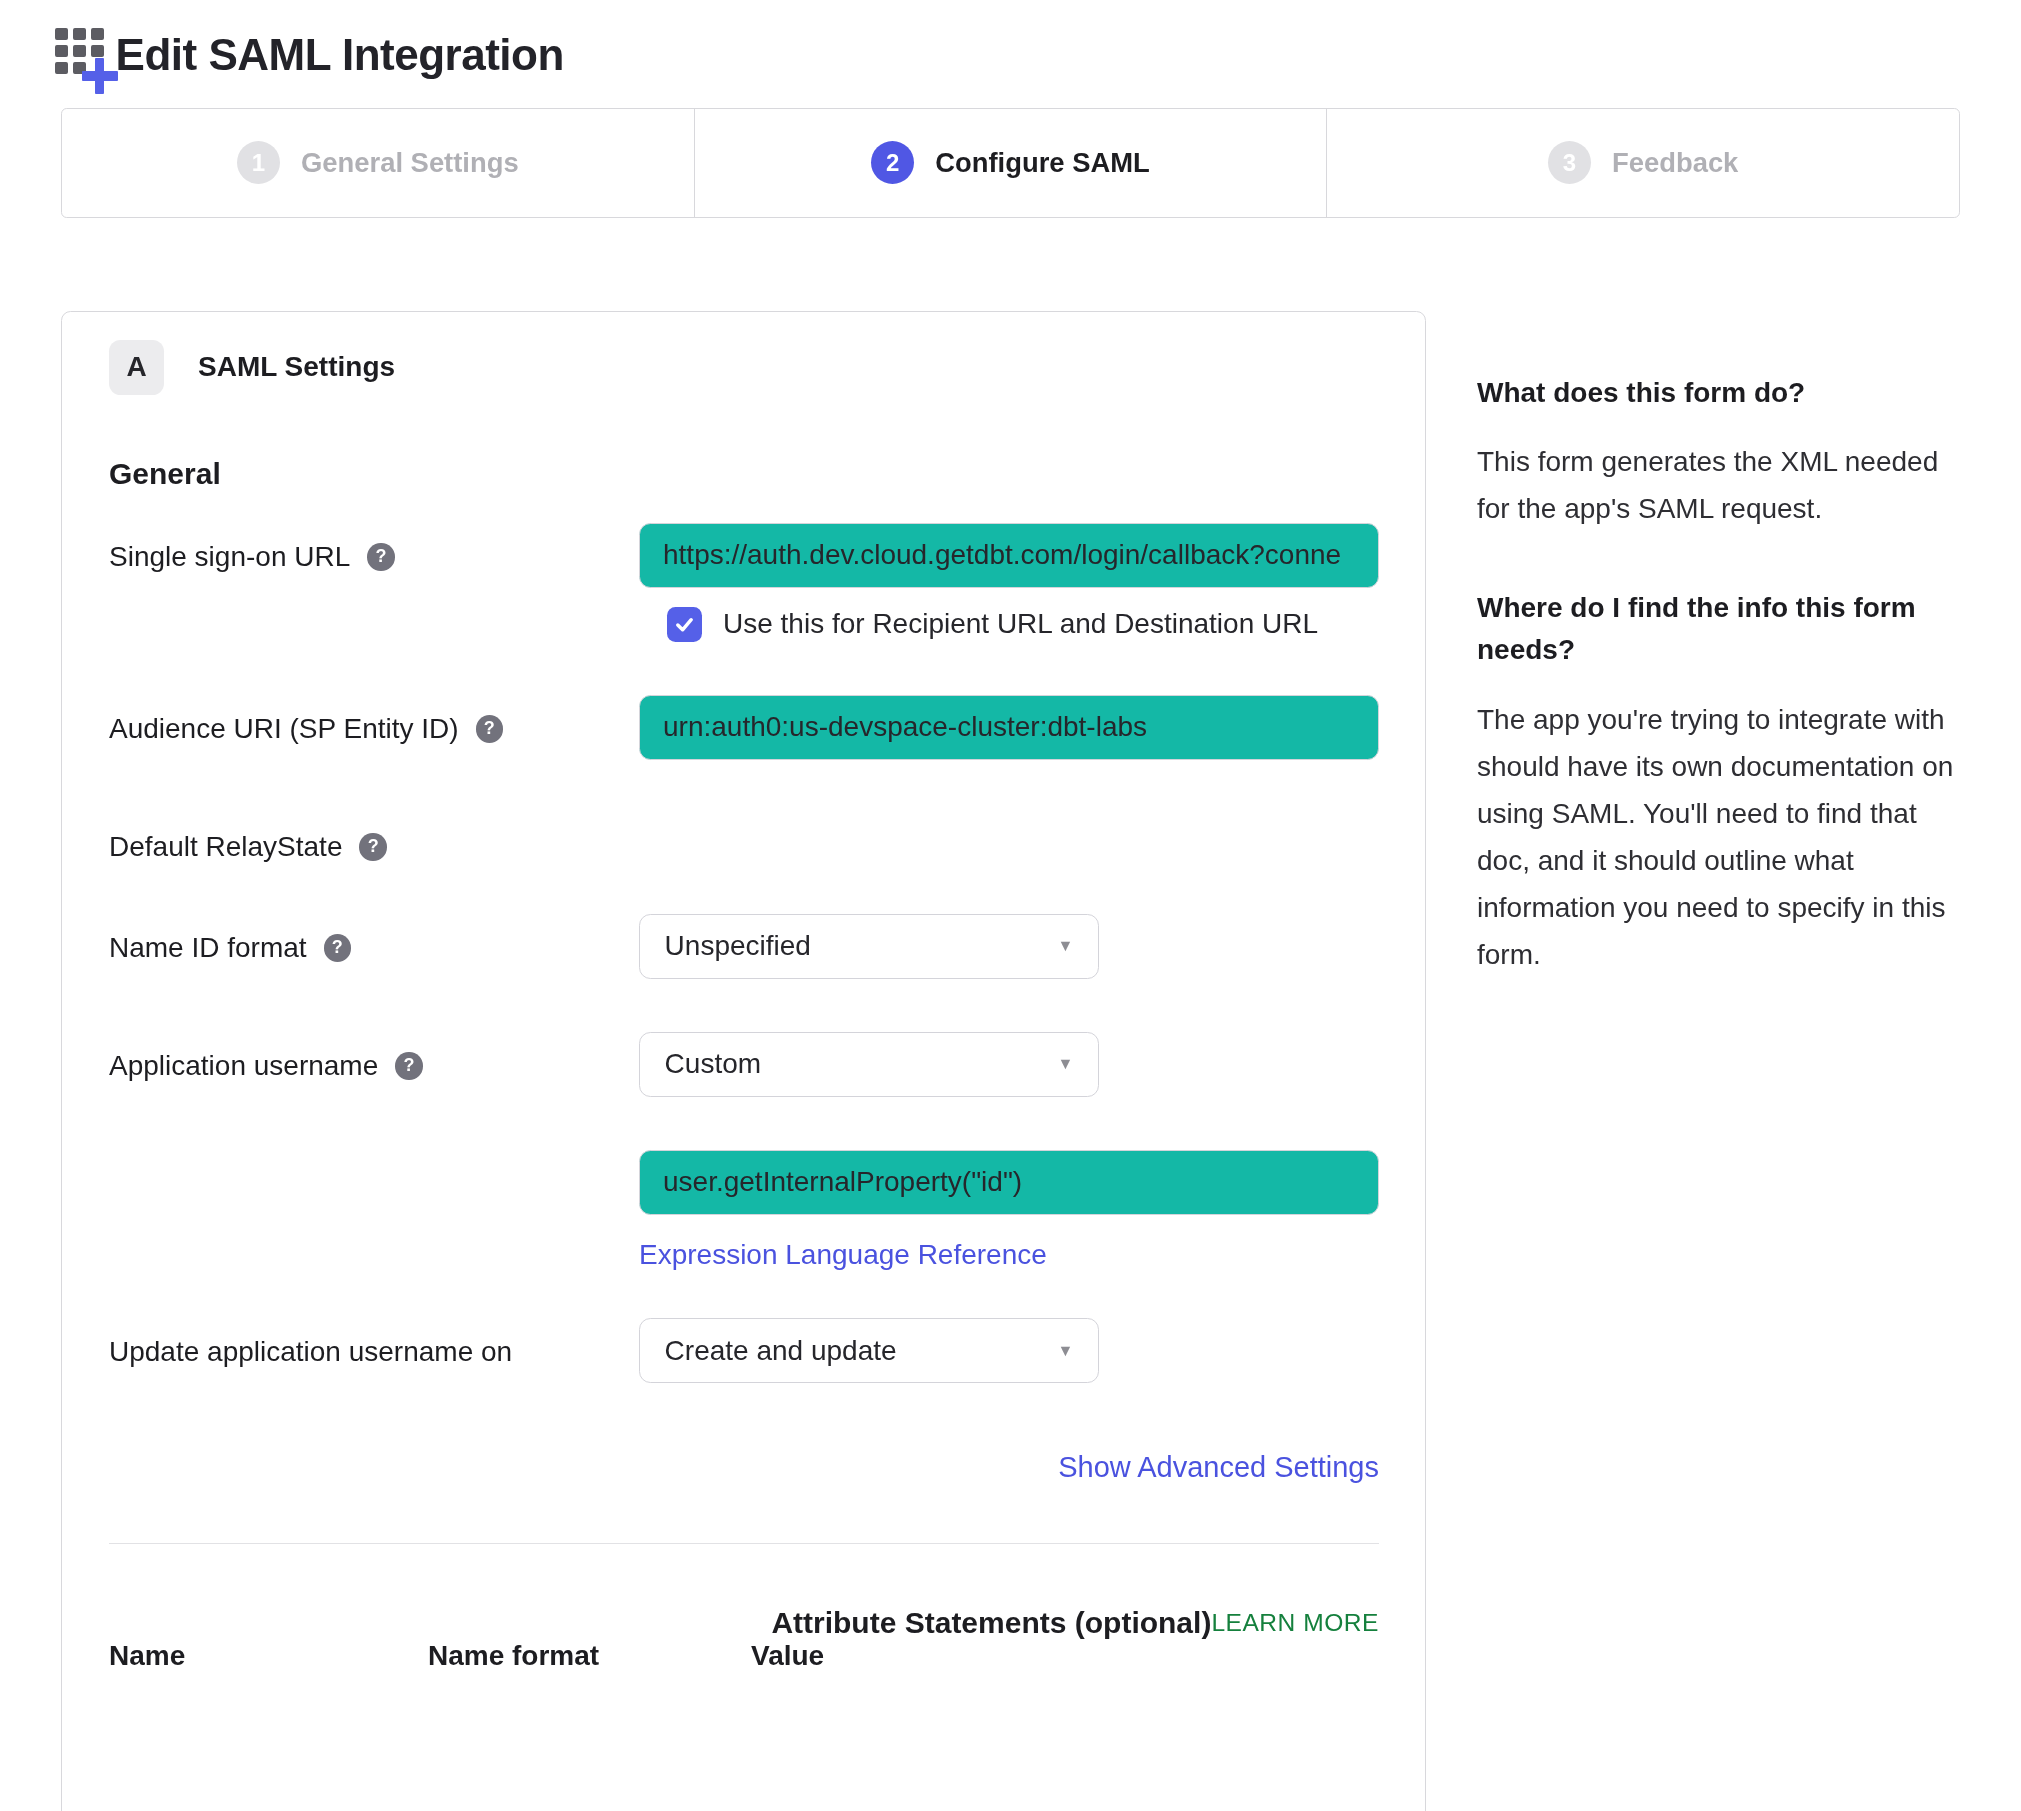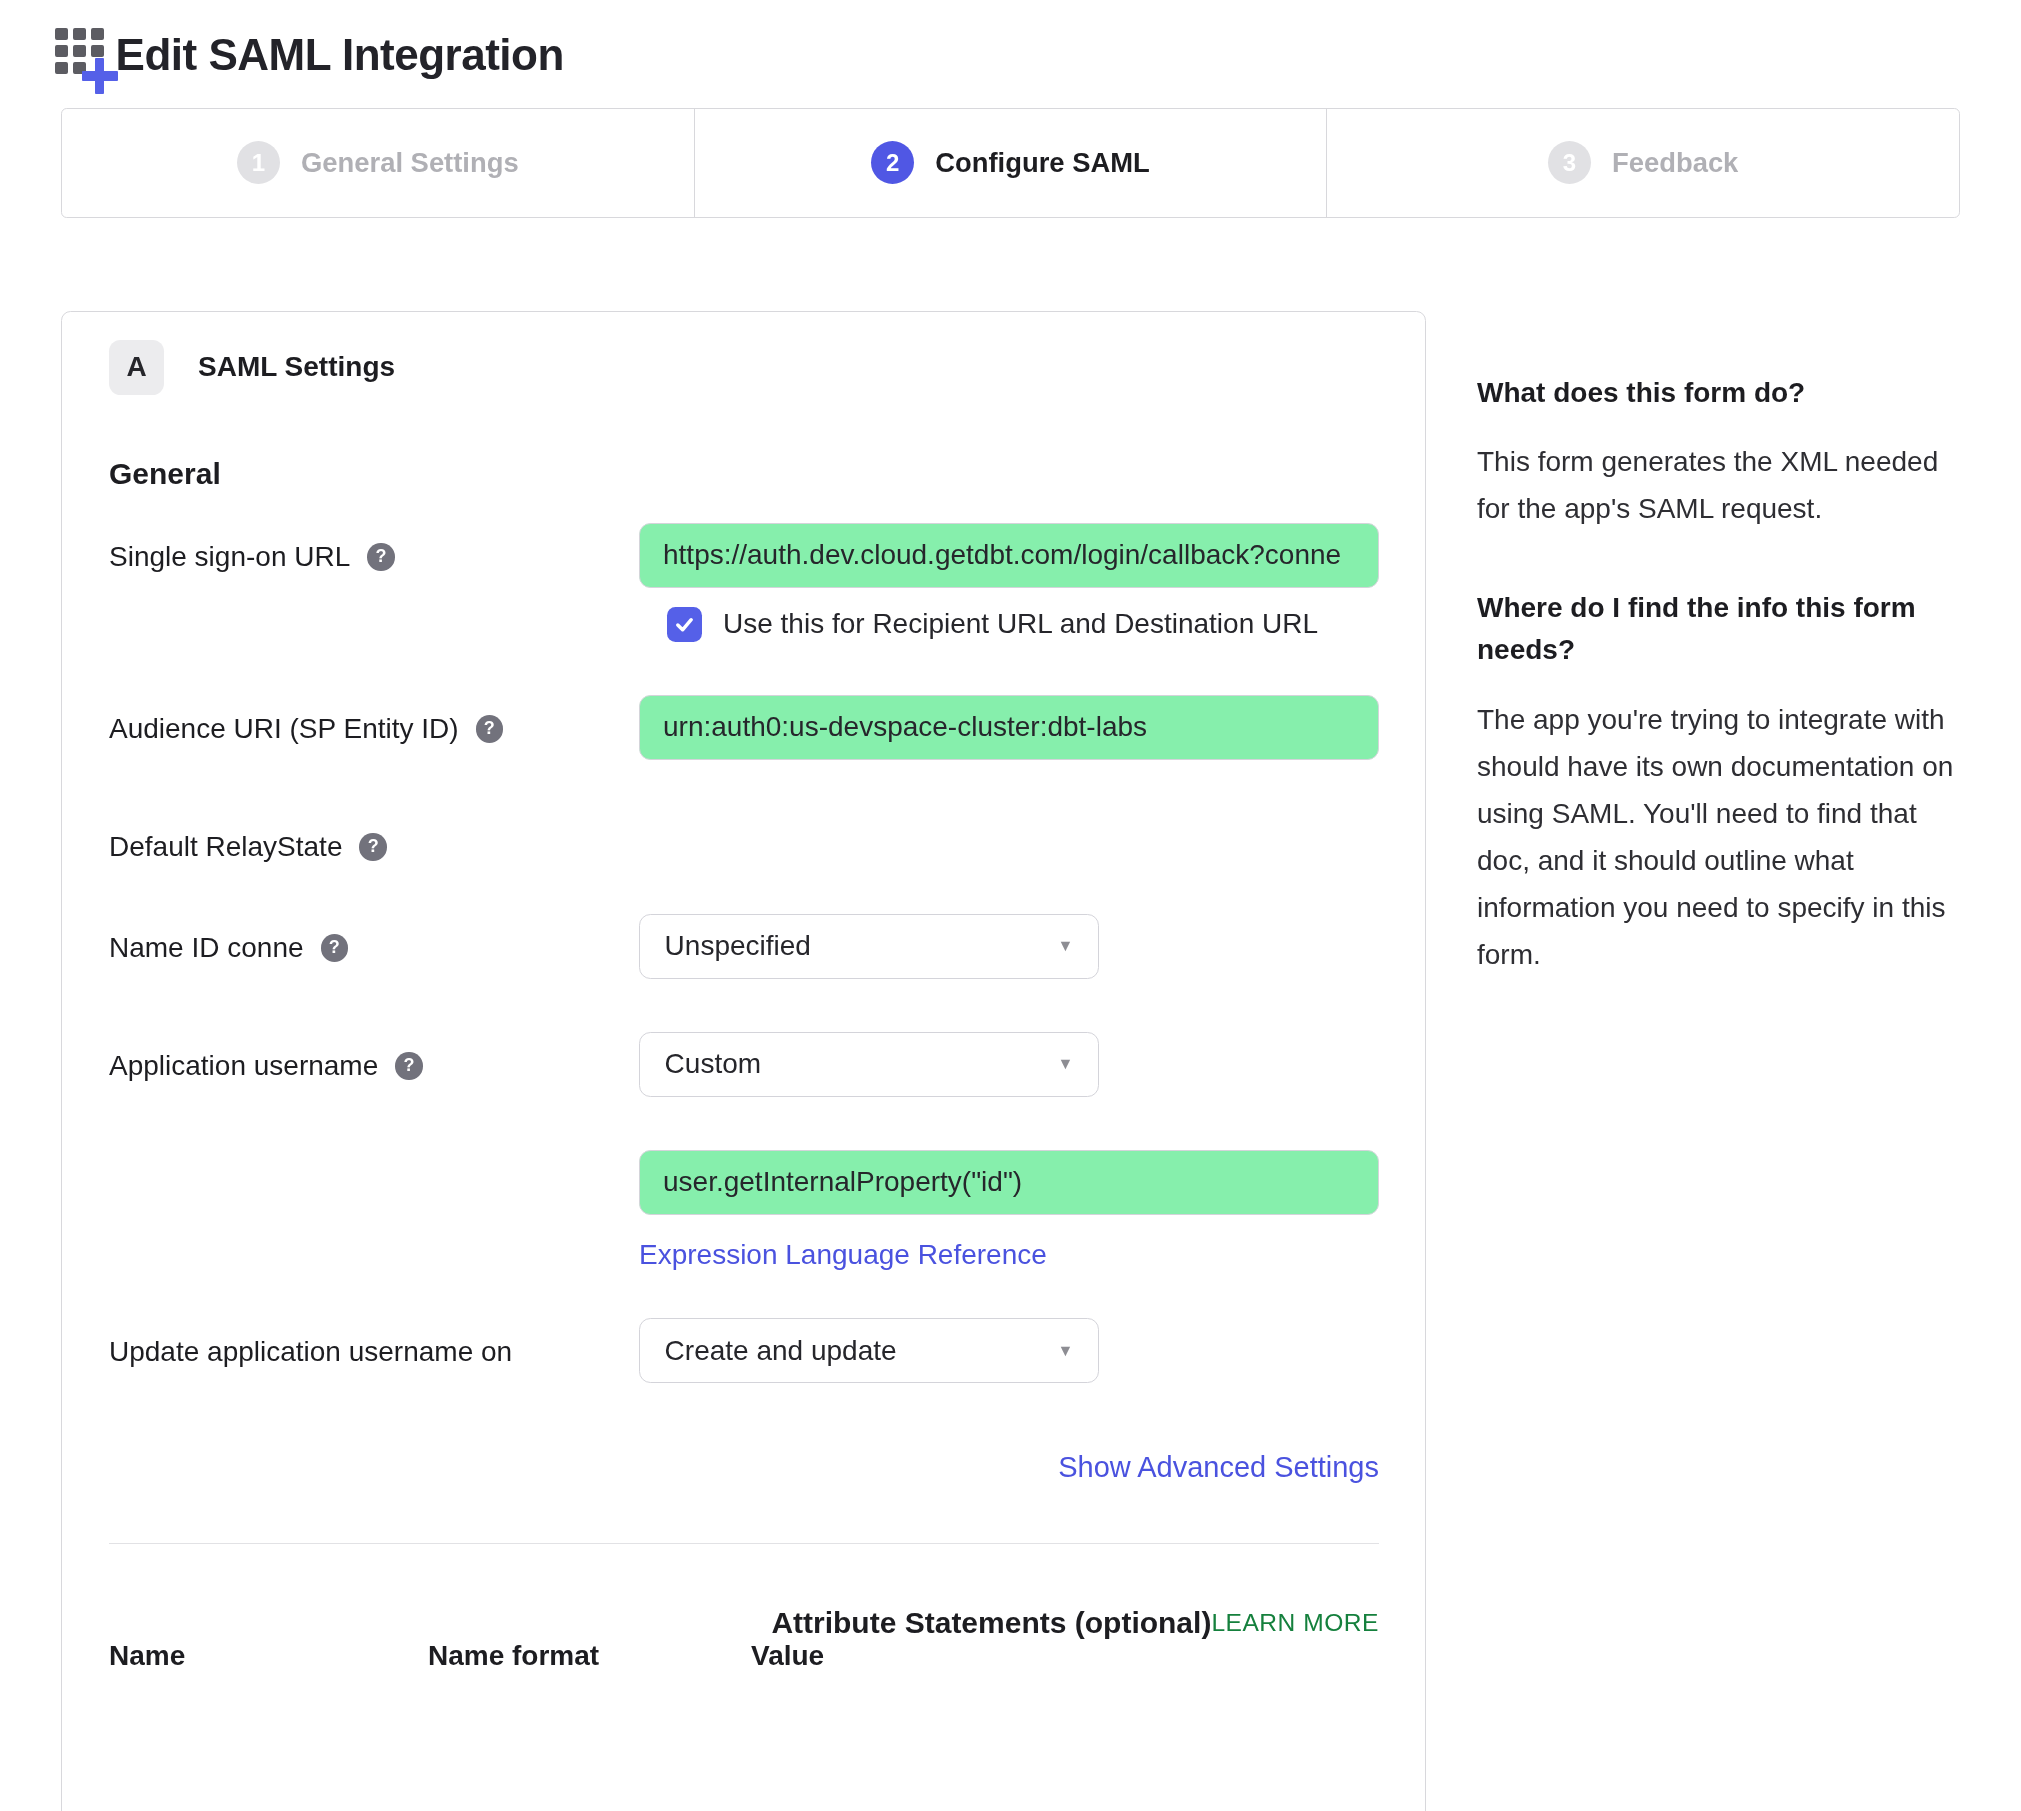--- a/index.html
+++ b/index.html
@@ -46,21 +46,21 @@
   .form-row { display:flex; }
   .label-col { width:530px; padding-top:16px; display:flex; align-items:flex-start; gap:17px; flex:0 0 auto; }
   .field-label { font-size:28px; color:#1d1d21; line-height:36px; }
   .help-icon { width:27.4px; height:27.4px; border-radius:50%; background:#72727c; color:#ffffff;
                font-size:18px; font-weight:bold; display:flex; align-items:center; justify-content:center;
                margin-top:4.7px; flex:0 0 auto; cursor:default; }
   .field-col { width:740px; }
 
   .text-input { width:740px; height:65px; border:1.9px solid #d4d4da; border-radius:11.4px;
                 padding:0 23px; font-size:28px; font-family:"Liberation Sans", sans-serif;
-                color:#26262b; background:#86efac; white-space:nowrap; overflow:hidden; outline:none; }
+                color:#26262b; background:#14b8a6; white-space:nowrap; overflow:hidden; outline:none; }
 
   .checkbox-row { display:flex; align-items:center; gap:21px; margin-top:19px;padding-left:28px; }
   .checkbox { width:35px; height:35px; border-radius:8.5px; background:#5560e8; display:flex;
               align-items:center; justify-content:center; flex:0 0 auto; cursor:pointer; }
   .checkbox svg { width:23px; height:23px; }
   .checkbox-label { font-size:28px; color:#26262b; }
 
   .helper-text { font-size:28px; color:#6e6e78; margin-top:21px; }
 
   .dropdown { width:460px; height:65px; border:1.9px solid #d4d4da; border-radius:11.4px;
@@ -168,21 +168,21 @@
 
     <div class="form-row" style="margin-top:53px;">
       <div class="label-col">
         <span class="field-label">Default RelayState</span>
         <span class="help-icon">?</span>
       </div>
     </div>
 
     <div class="form-row" style="margin-top:49px;">
       <div class="label-col">
-        <span class="field-label">Name ID conne</span>
+        <span class="field-label">Name ID format</span>
         <span class="help-icon">?</span>
       </div>
       <div class="field-col">
         <div class="dropdown">
           <span>Unspecified</span>
           <span class="caret">▼</span>
         </div>
       </div>
     </div>
 

